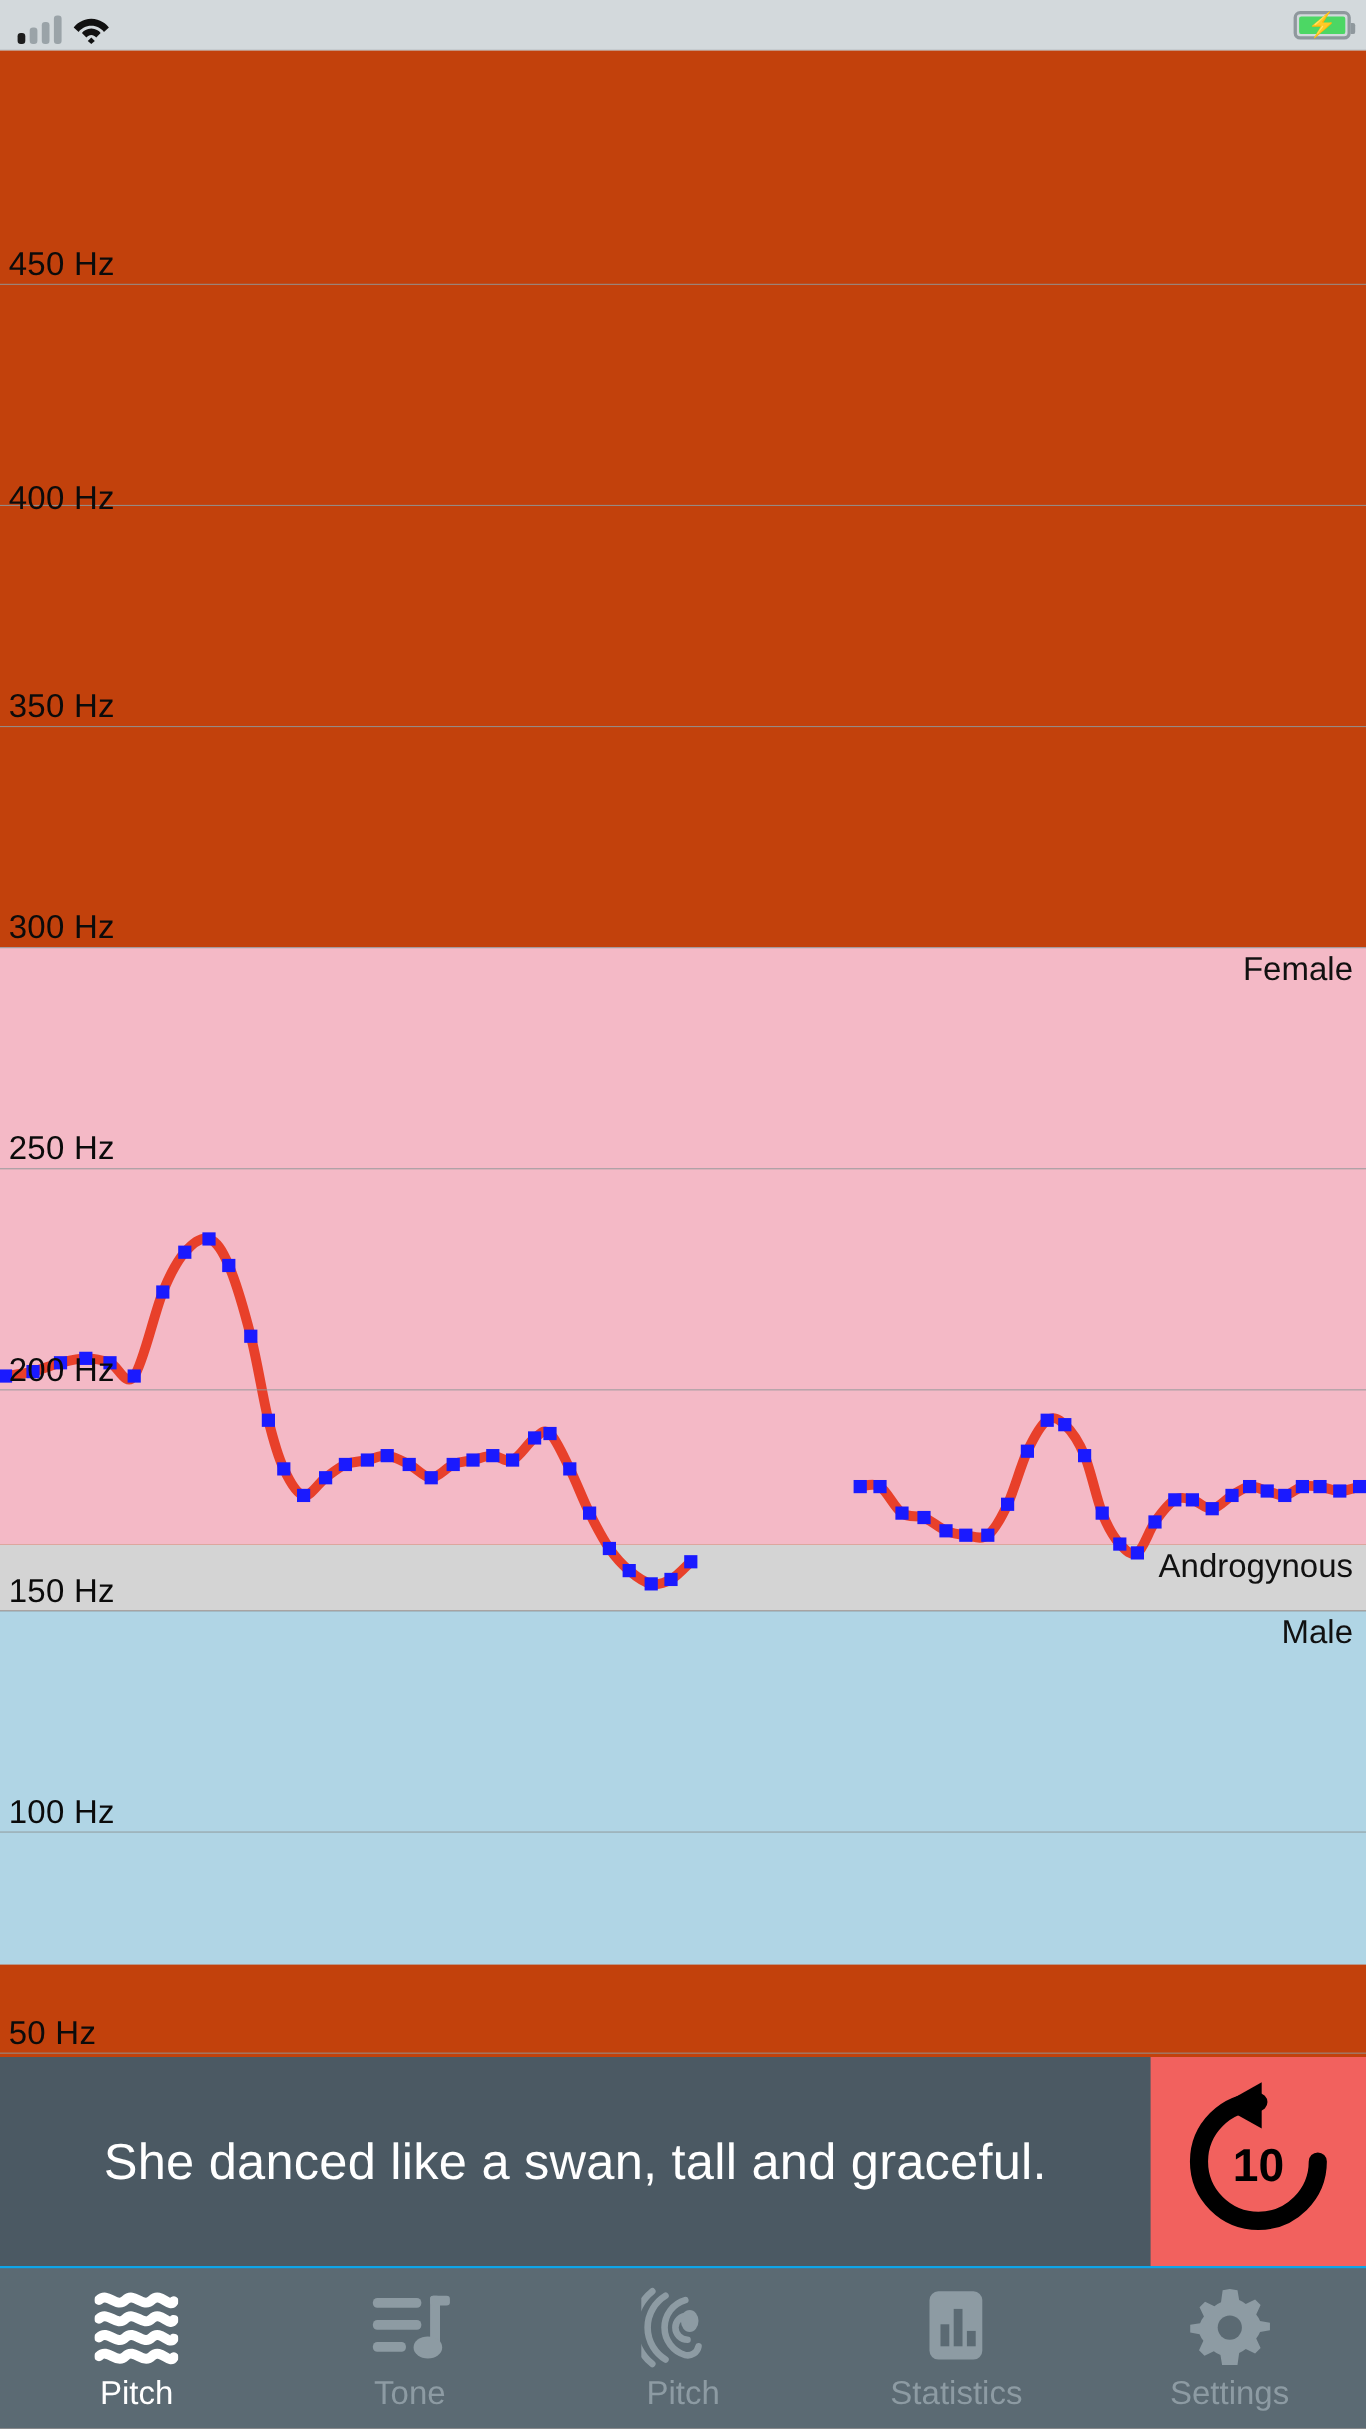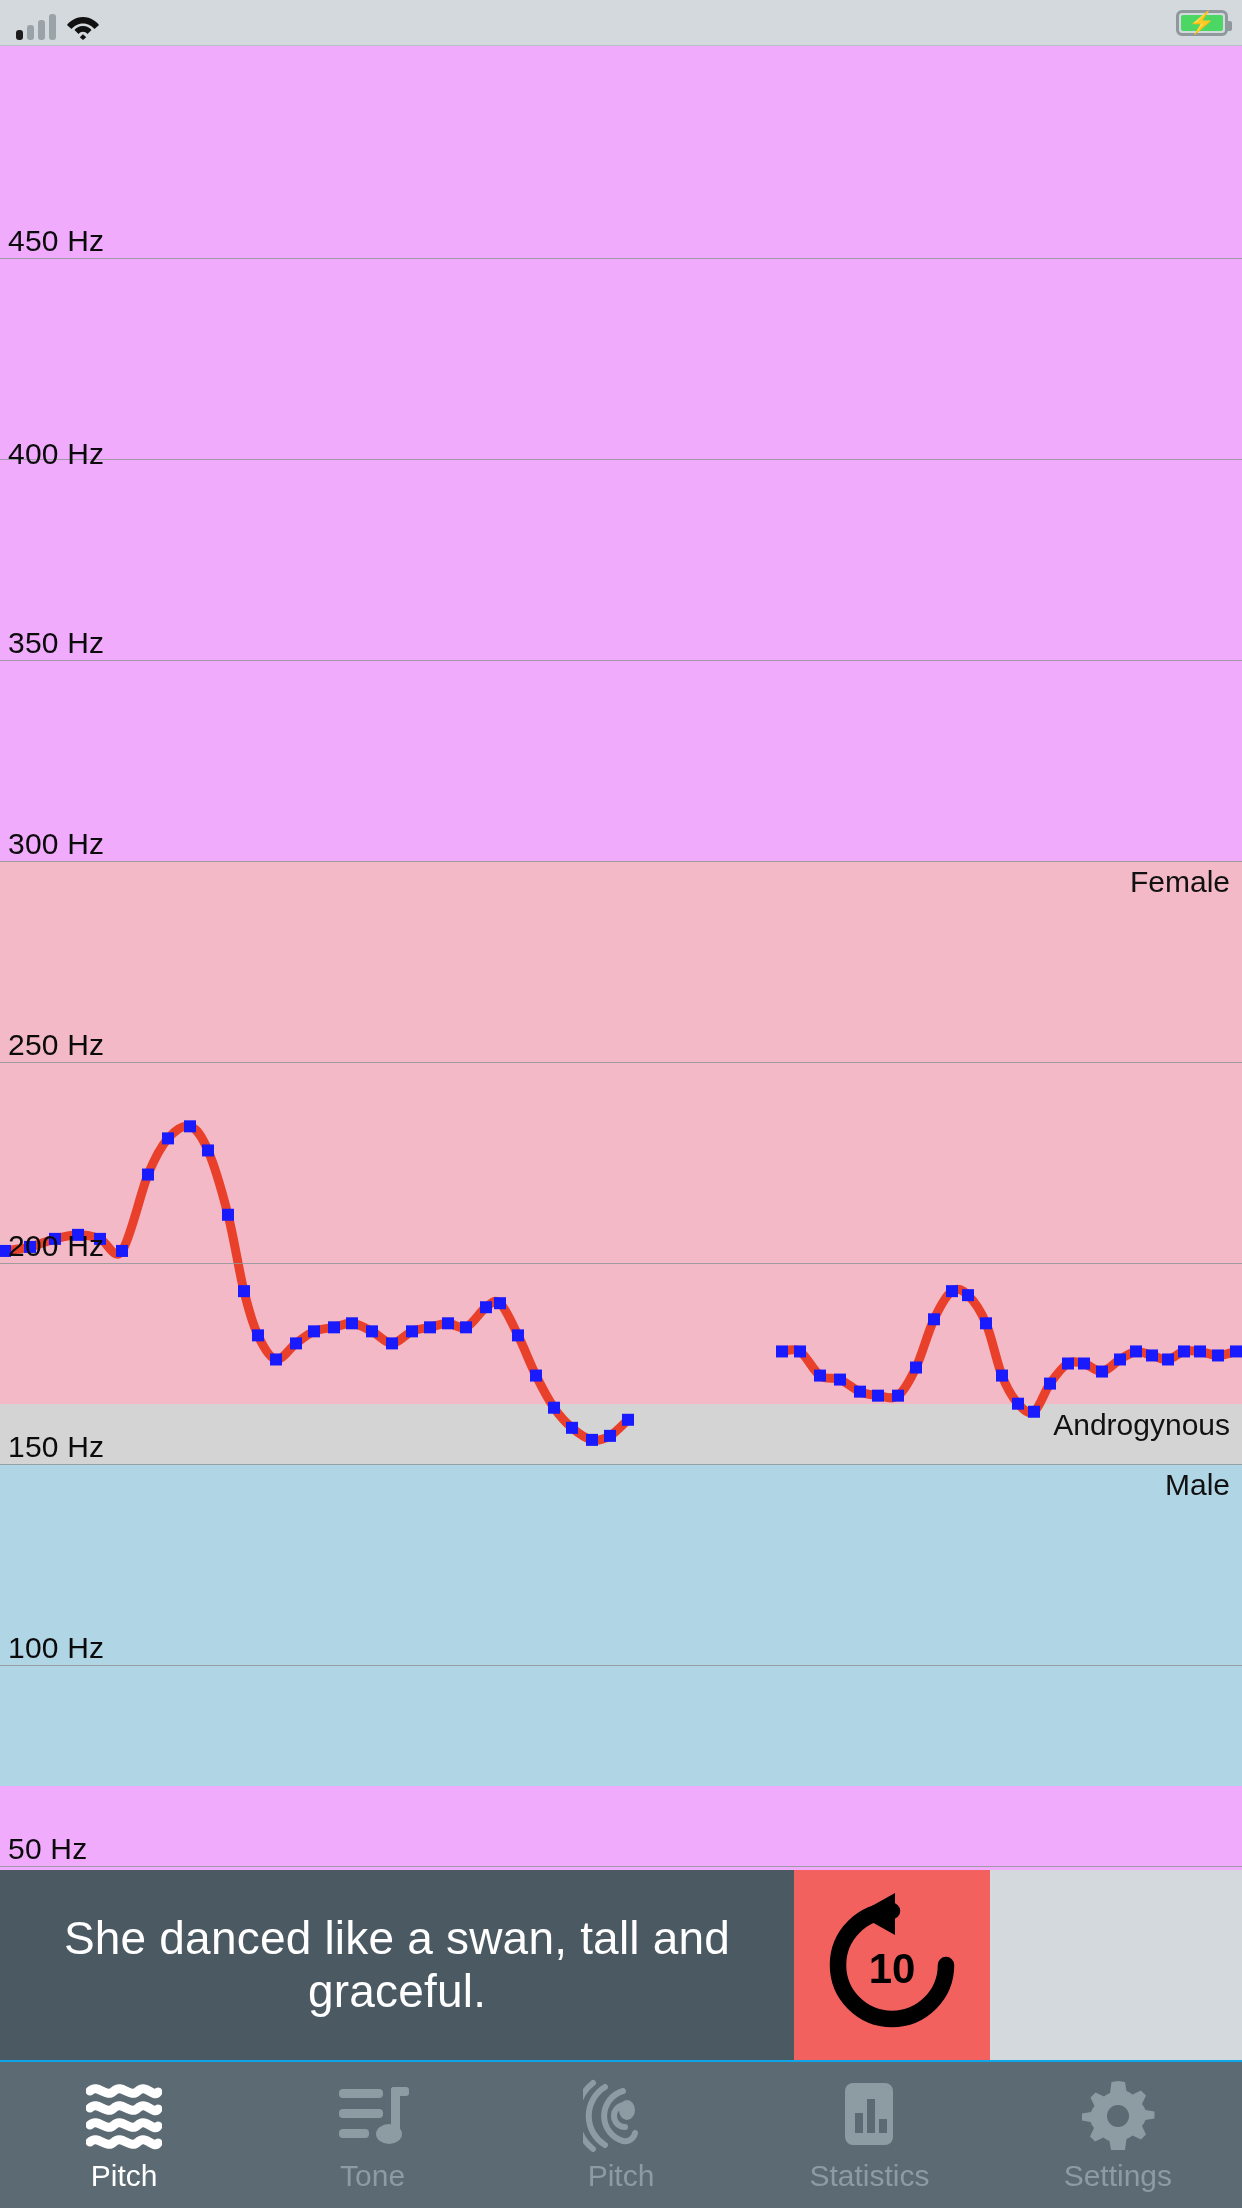--- a/index.html
+++ b/index.html
@@ -27,36 +27,36 @@
   .wifi svg{ position:absolute; left:0; top:0;}
   #sb-right{ position:absolute; right:14px; top:8px; height:30px; display:flex; align-items:center;}
   .batt{ position:relative; width:52px; height:26px; border:3px solid #8f989d; border-radius:6px; background:#d3d9dc;}
   .batt::after{ content:""; position:absolute; right:-7px; top:8px; width:4px; height:10px; background:#8f989d; border-radius:0 2px 2px 0;}
   .batt-fill{ position:absolute; left:2px; top:2px; bottom:2px; width:calc(100% - 4px); background:#4cd764; border-radius:2px;}
   .bolt{ position:absolute; left:50%; top:50%; transform:translate(-50%,-50%); font-size:22px; line-height:1; color:#111;}
 
   
   #chart{
     position:absolute; left:0; top:46px; width:1242px; height:1824px;
-    background:#f0abfc; overflow:hidden;
+    background:#c2410c; overflow:hidden;
   }
   .band{ position:absolute; left:0; width:1242px;}
   .gridline{ position:absolute; left:0; width:1242px; height:1px; background:#8f9699; opacity:.85;}
   .ylabel{
     position:absolute; left:8px; font-size:30px; color:#0b0b0b;
     letter-spacing:.2px; white-space:nowrap;
   }
   .zonelabel{
     position:absolute; right:12px; font-size:30px; color:#111; white-space:nowrap;
   }
   #plotsvg{ position:absolute; left:0; top:0; width:1242px; height:1824px;}
 
   
   #caption{
-    position:absolute; left:0; top:1870px; width:990px; height:190px;
+    position:absolute; left:0; top:1870px; width:1242px; height:190px;
     background:#4b5963; display:flex; align-items:stretch;
   }
   #caption-text{
     flex:1; display:flex; align-items:center; justify-content:center;
     color:#ffffff; font-size:46px; line-height:1.15; text-align:center;
     padding:0 26px; letter-spacing:.2px;
   }
   #replay-btn{
     width:196px; background:#f2615e; display:flex; align-items:center; justify-content:center;
     position:relative;

